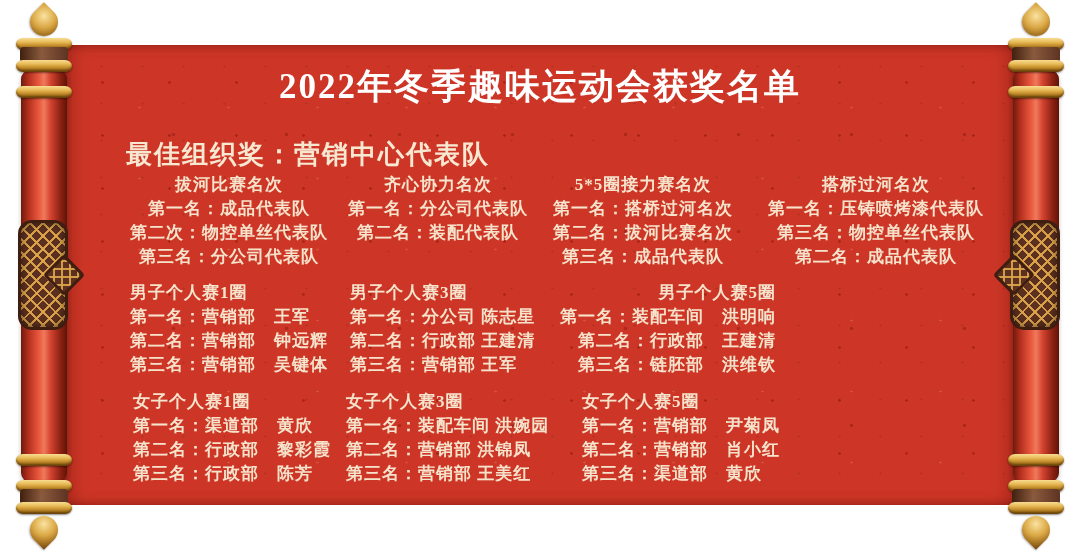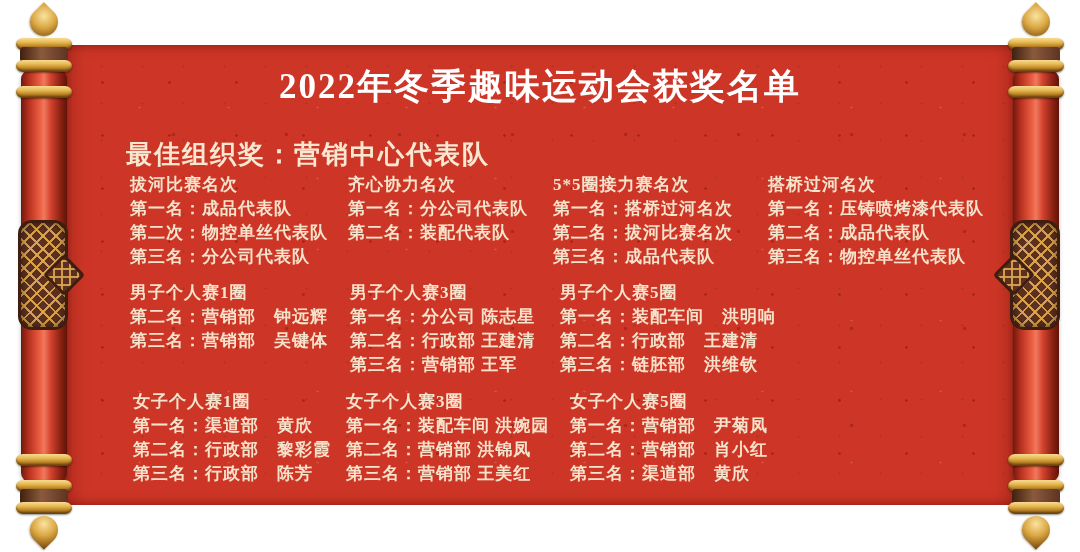--- a/index.html
+++ b/index.html
@@ -34,24 +34,24 @@
   .best-award{
     position:absolute;left:60px;top:88px;margin:4px;
     color:#f8e8d2;font-size:26px;font-weight:bold;letter-spacing:2px;
     white-space:nowrap;
   }
   .sec{position:absolute;color:#f6e3cc;white-space:nowrap;}
   .sec h3,.sec p{
     margin:0;font-size:17px;font-weight:bold;line-height:24px;
     letter-spacing:1px;
   }
-  .r1{top:128px;}  .r2{top:236px;}  .r3{top:345px;}
+  .r1{top:128px;text-align:center;}  .r2{top:236px;}  .r3{top:345px;}
   .r1.c1{left:68px;}  .r1.c2{left:286px;} .r1.c3{left:491px;} .r1.c4{left:706px;}
-  .r2.c1{left:68px;}  .r2.c2{left:288px;} .r2.c3{left:498px;}
-  .r3.c1{left:71px;}  .r3.c2{left:284px;} .r3.c3{left:508px;}
+  .r2.c1{left:68px;}  .r2.c2{left:288px;} .r2.c3{left:498px;text-align:right;}
+  .r3.c1{left:71px;}  .r3.c2{left:284px;} .r3.c3{left:520px;}
   
   .rod{position:absolute;top:2px;bottom:2px;width:48px;z-index:2;}
   .rod.left{left:20px;} .rod.right{right:20px;}
   .rod-body{
     position:absolute;top:68px;bottom:68px;left:1px;width:46px;border-radius:9px;
     background:linear-gradient(90deg,#6e1a0e 0%,#b42f1d 16%,#ea5b41 40%,#f07a5c 50%,#d44430 64%,#8c2112 86%,#5f1408 100%);
     box-shadow:0 2px 4px rgba(0,0,0,.25);
   }
   .ring{
     position:absolute;left:-4px;width:56px;height:12px;border-radius:7px/6px;
@@ -113,26 +113,27 @@
     </section>
     <section class="sec r1 c3">
       <h3>5*5圈接力赛名次</h3>
       <p>第一名：搭桥过河名次</p>
       <p>第二名：拔河比赛名次</p>
       <p>第三名：成品代表队</p>
     </section>
     <section class="sec r1 c4">
       <h3>搭桥过河名次</h3>
       <p>第一名：压铸喷烤漆代表队</p>
+      <p>第三名：物控单丝代表队</p>
       <p>第二名：成品代表队</p>
-      <p>第三名：物控单丝代表队</p>
     </section>
 
     <section class="sec r2 c1">
       <h3>男子个人赛1圈</h3>
+      <p>第一名：营销部　王军</p>
       <p>第二名：营销部　钟远辉</p>
       <p>第三名：营销部　吴键体</p>
     </section>
     <section class="sec r2 c2">
       <h3>男子个人赛3圈</h3>
       <p>第一名：分公司 陈志星</p>
       <p>第二名：行政部 王建清</p>
       <p>第三名：营销部 王军</p>
     </section>
     <section class="sec r2 c3">

